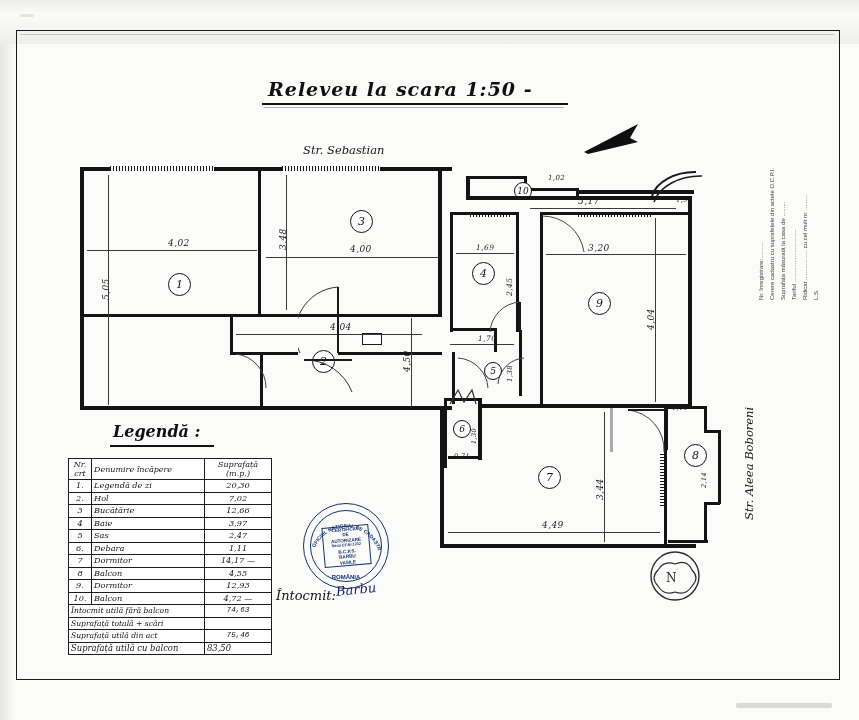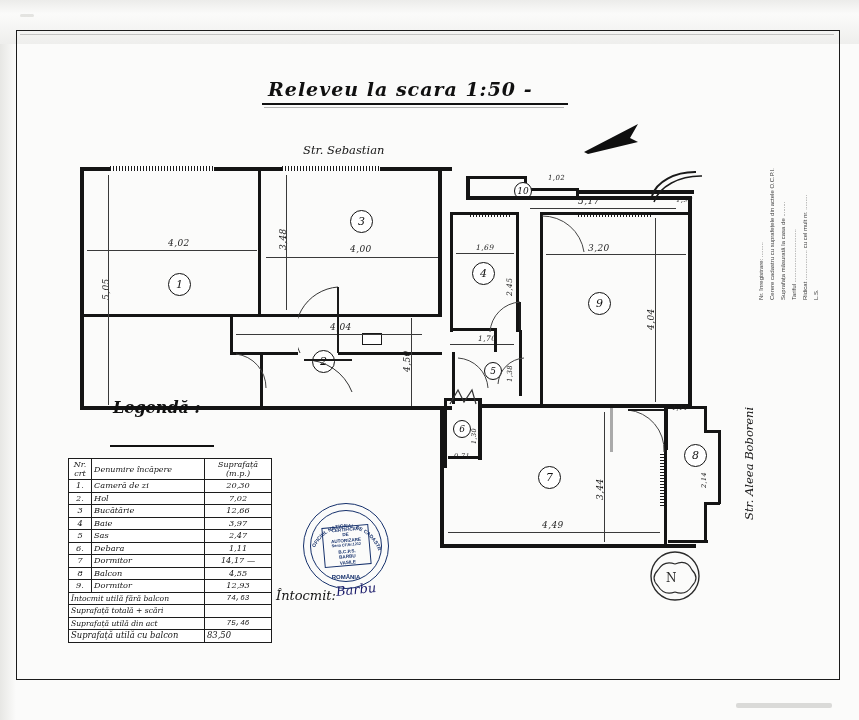--- a/index.html
+++ b/index.html
@@ -267,35 +267,35 @@
   <div class="rnum" style="left:684px;top:444px;">8</div>
   <div class="dim" style="left:672px;top:404px;font-size:6.5px;">1,11</div>
   <div class="dim v" style="left:700px;top:488px;font-size:6.5px;">2,14</div>
 
   <svg class="bush" style="left:644px;top:548px;" width="62" height="56">
     <circle cx="31" cy="28" r="24" fill="none" stroke="#2b2b2b" stroke-width="1.4"></circle>
     <path d="M14,22 q6,-10 17,-6 q12,-5 17,6 q8,8 0,16 q-6,10 -17,6 q-11,4 -17,-6 q-8,-8 0,-16z" fill="none" stroke="#2b2b2b" stroke-width="1.1"></path>
     <text x="22" y="34" font-size="12" font-family="DejaVu Serif, serif" fill="#2b2b2b">N</text>
   </svg>
 
-  <div class="legend-title" style="left:113px;top:398px;">Legendă :</div>
+  <div class="legend-title" style="left:113px;top:422px;">Legendă :</div>
   <div class="legend-underline" style="left:110px;top:445px;width:104px;"></div>
 
   <table class="legend" style="left:68px;top:458px;">
     <thead>
       <tr>
         <th class="c-nr">Nr. crt</th>
         <th class="c-nm">Denumire încăpere</th>
         <th class="c-sf">Suprafață (m.p.)</th>
       </tr>
     </thead>
     <tbody id="legend-body">
         <tr>
           <td class="c-nr">1.</td>
-          <td class="c-nm">Cameră de zi</td>
+          <td class="c-nm">Legendă de zi</td>
           <td class="c-sf">20,30</td>
         </tr>
         <tr>
           <td class="c-nr">2.</td>
           <td class="c-nm">Hol</td>
           <td class="c-sf">7,02</td>
         </tr>
         <tr>
           <td class="c-nr">3</td>
           <td class="c-nm">Bucătărie</td>
@@ -323,20 +323,25 @@
         </tr>
         <tr>
           <td class="c-nr">8</td>
           <td class="c-nm">Balcon</td>
           <td class="c-sf">4,55</td>
         </tr>
         <tr>
           <td class="c-nr">9.</td>
           <td class="c-nm">Dormitor</td>
           <td class="c-sf">12,93</td>
+        </tr>
+        <tr>
+          <td class="c-nr">10.</td>
+          <td class="c-nm">Balcon</td>
+          <td class="c-sf">4,72 —</td>
         </tr>
         <tr class="sumrow">
           <td colspan="2">Întocmit utilă fără balcon</td>
           <td class="val">74,63</td>
         </tr>
         <tr class="sumrow">
           <td colspan="2">Suprafață totală + scări</td>
           <td class="val"></td>
         </tr>
         <tr class="sumrow">

